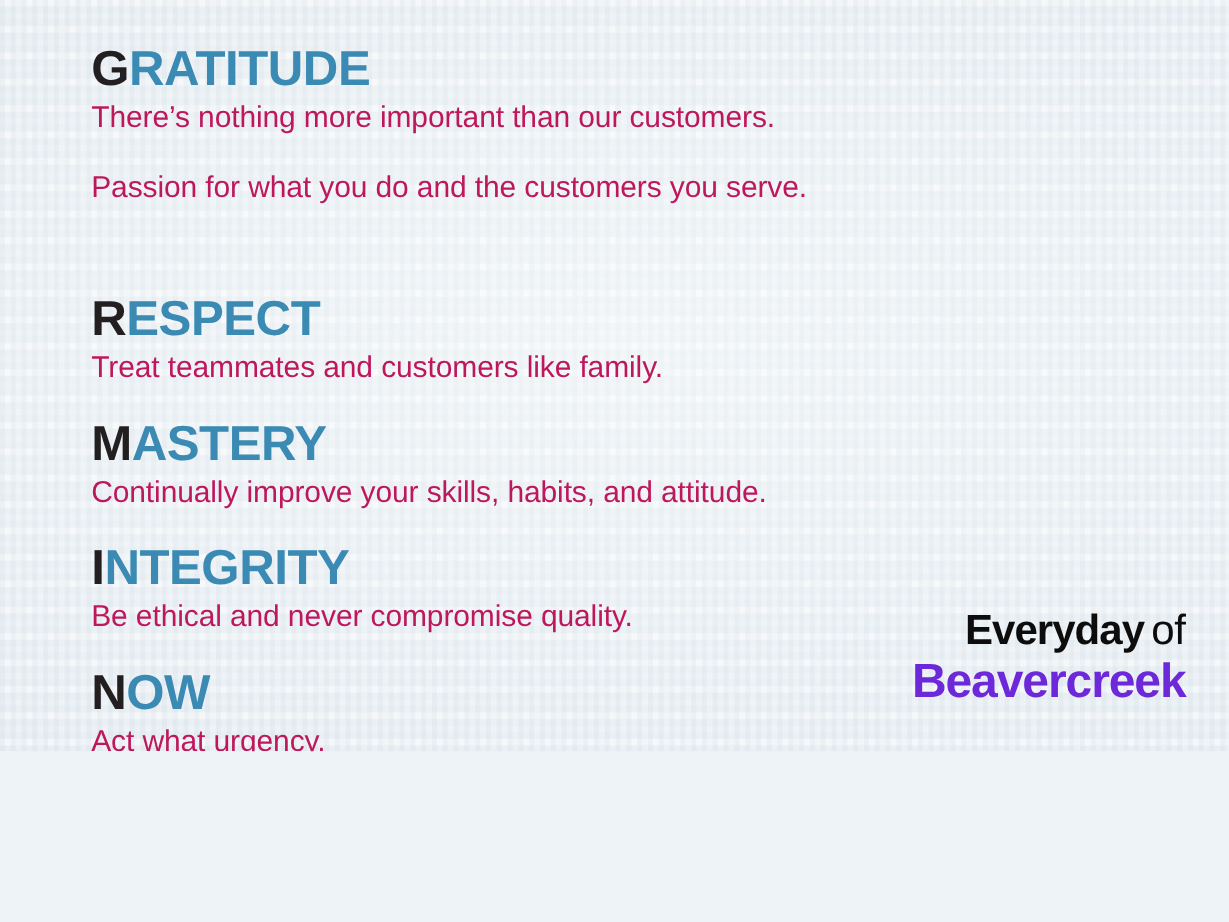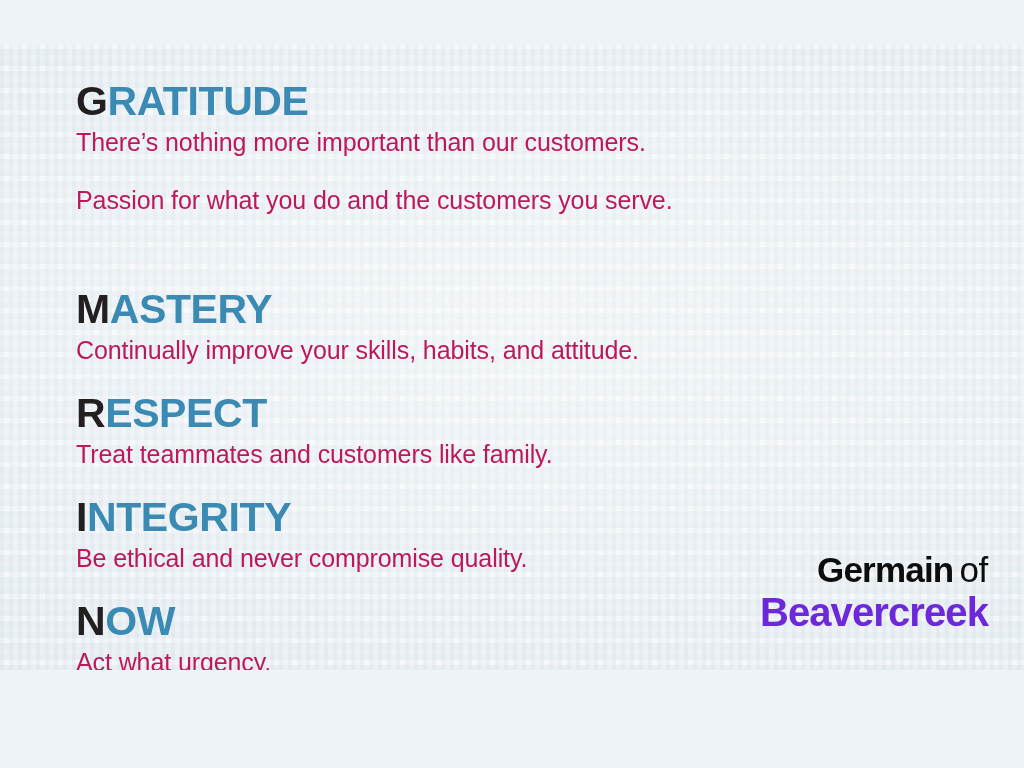--- a/index.html
+++ b/index.html
@@ -14,21 +14,20 @@
     background-color: #eef3f7;
   }
 
   #poster {
     position: relative;
     width: 1024px;
     height: 626px;
     box-sizing: border-box;
     background-color: #eef4f8;
     overflow: hidden;
-    margin-top: 44px;
   }
 
   
   #bg-texture {
     position: absolute;
     inset: 0;
     background-color: #eff4f8;
     background-image:
       repeating-linear-gradient(
         to right,
@@ -176,40 +175,40 @@
     <div class="value-entry">
       <div class="value-heading"><span class="initial">G</span><span class="rest">RATITUDE</span></div>
       <div class="value-desc">There’s nothing more important than our customers.</div>
     </div>
 
     <div class="value-entry">
       <div class="value-desc">Passion for what you do and the customers you serve.</div>
     </div>
 
     <div class="value-entry">
+      <div class="value-heading"><span class="initial">R</span><span class="rest">ESPECT</span></div>
+      <div class="value-desc">Treat teammates and customers like family.</div>
+    </div>
+
+    <div class="value-entry">
       <div class="value-heading"><span class="initial">M</span><span class="rest">ASTERY</span></div>
       <div class="value-desc">Continually improve your skills, habits, and attitude.</div>
     </div>
 
-    <div class="value-entry">
-      <div class="value-heading"><span class="initial">R</span><span class="rest">ESPECT</span></div>
-      <div class="value-desc">Treat teammates and customers like family.</div>
-    </div>
-
 
     <div class="value-entry">
       <div class="value-heading"><span class="initial">I</span><span class="rest">NTEGRITY</span></div>
       <div class="value-desc">Be ethical and never compromise quality.</div>
     </div>
 
     <div class="value-entry">
       <div class="value-heading"><span class="initial">N</span><span class="rest">OW</span></div>
       <div class="value-desc">Act what urgency.</div>
     </div>
 
   </div>
 
   <div id="brand-logo">
-    <div class="logo-line-1"><span class="logo-germain">Germain</span><span class="logo-of">of</span></div>
+    <div class="logo-line-1"><span class="logo-germain">Everyday</span><span class="logo-of">of</span></div>
     <div class="logo-line-2">Beavercreek</div>
   </div>
 
 </div>
 
 </body></html>

